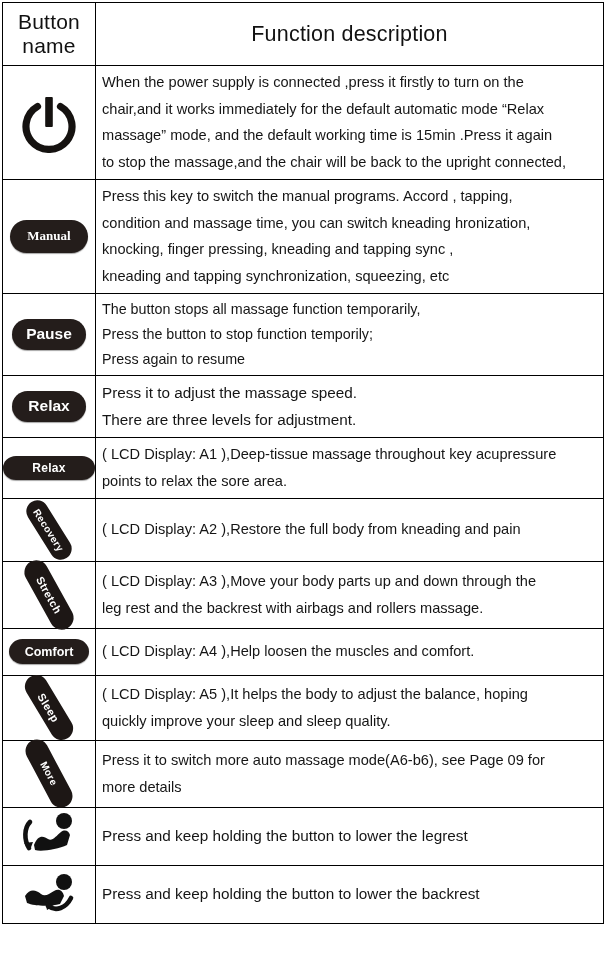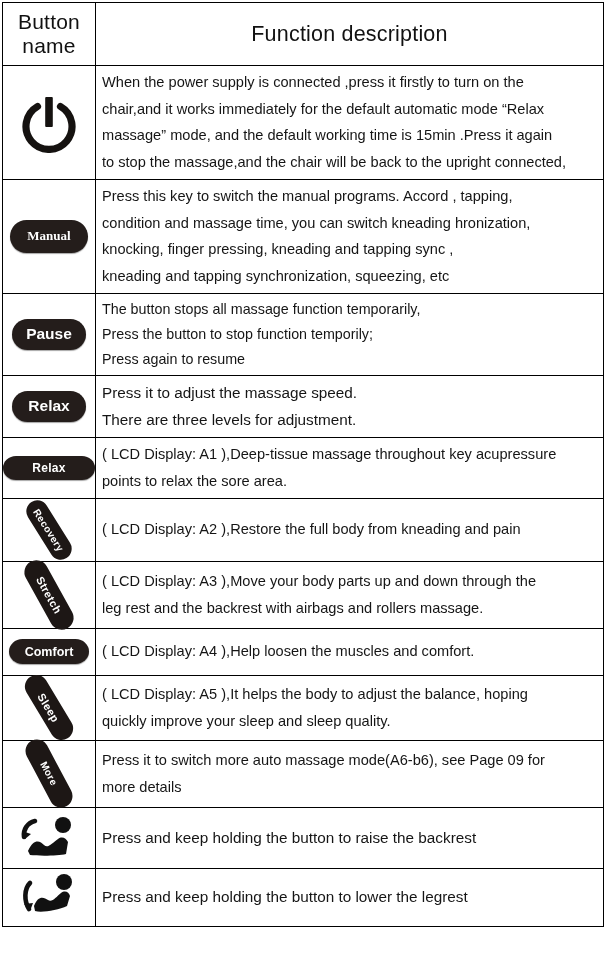--- a/index.html
+++ b/index.html
@@ -261,48 +261,48 @@
           <div class="rotbox">
             <span class="slim more">More</span>
           </div>
         </td>
         <td class="desc">
           <p>Press it to switch more auto massage mode(A6-b6), see Page 09 for</p>
           <p>more details</p>
         </td>
       </tr>
 
-      <tr>
-        <td class="btncell" style="height:60px">
-          <div class="btnwrap">
-            <svg class="posture-icon" width="62" height="48" viewBox="0 0 62 48">
-              <circle cx="45" cy="11" r="8" fill="#111"></circle>
-              <path d="M10 37 C16 24 22 27 26 31 C30 35 34 29 40 25 C44 22 48 24 50 28 L48 40 C40 42 20 42 12 41 Z" fill="#111"></path>
-              <path d="M17 7 C9 9 5 16 6 23" fill="none" stroke="#111" stroke-width="4.6" stroke-linecap="round"></path>
-              <path d="M4 17 L7 25 L13 20 Z" fill="#111"></path>
-            </svg>
-          </div>
-        </td>
-        <td class="desc big">
-          <p>Press and keep holding  the button to raise  the backrest</p>
-        </td>
-      </tr>
 
       <tr>
         <td class="btncell" style="height:57px">
           <div class="btnwrap">
             <svg class="posture-icon" width="62" height="48" viewBox="0 0 62 48">
               <circle cx="46" cy="9" r="8" fill="#111"></circle>
               <path d="M16 33 C20 22 26 24 30 27 C34 30 38 24 43 20 C47 17 51 19 52 23 L49 33 C40 37 24 40 17 38 Z" fill="#111"></path>
               <path d="M12 10 C6 16 6 28 11 36" fill="none" stroke="#111" stroke-width="4.6" stroke-linecap="round"></path>
               <path d="M6 31 L12 38 L15 30 Z" fill="#111"></path>
             </svg>
           </div>
         </td>
         <td class="desc big">
           <p>Press and keep holding  the button to lower the legrest</p>
         </td>
       </tr>
 
+      <tr>
+        <td class="btncell" style="height:57px">
+          <div class="btnwrap">
+            <svg class="posture-icon" width="62" height="48" viewBox="0 0 62 48">
+              <circle cx="46" cy="12" r="8" fill="#111"></circle>
+              <path d="M7 26 C12 18 18 20 23 24 C27 27 31 24 36 21 C41 18 45 21 46 26 L42 34 C32 37 16 36 9 33 Z" fill="#111"></path>
+              <path d="M30 36 C38 42 48 38 53 28" fill="none" stroke="#111" stroke-width="4.6" stroke-linecap="round"></path>
+              <path d="M27 31 L29 40 L36 36 Z" fill="#111"></path>
+            </svg>
+          </div>
+        </td>
+        <td class="desc big">
+          <p>Press and keep holding  the button to lower  the backrest</p>
+        </td>
+      </tr>
 
     </tbody>
   </table>
 </div>
 
 </body></html>

